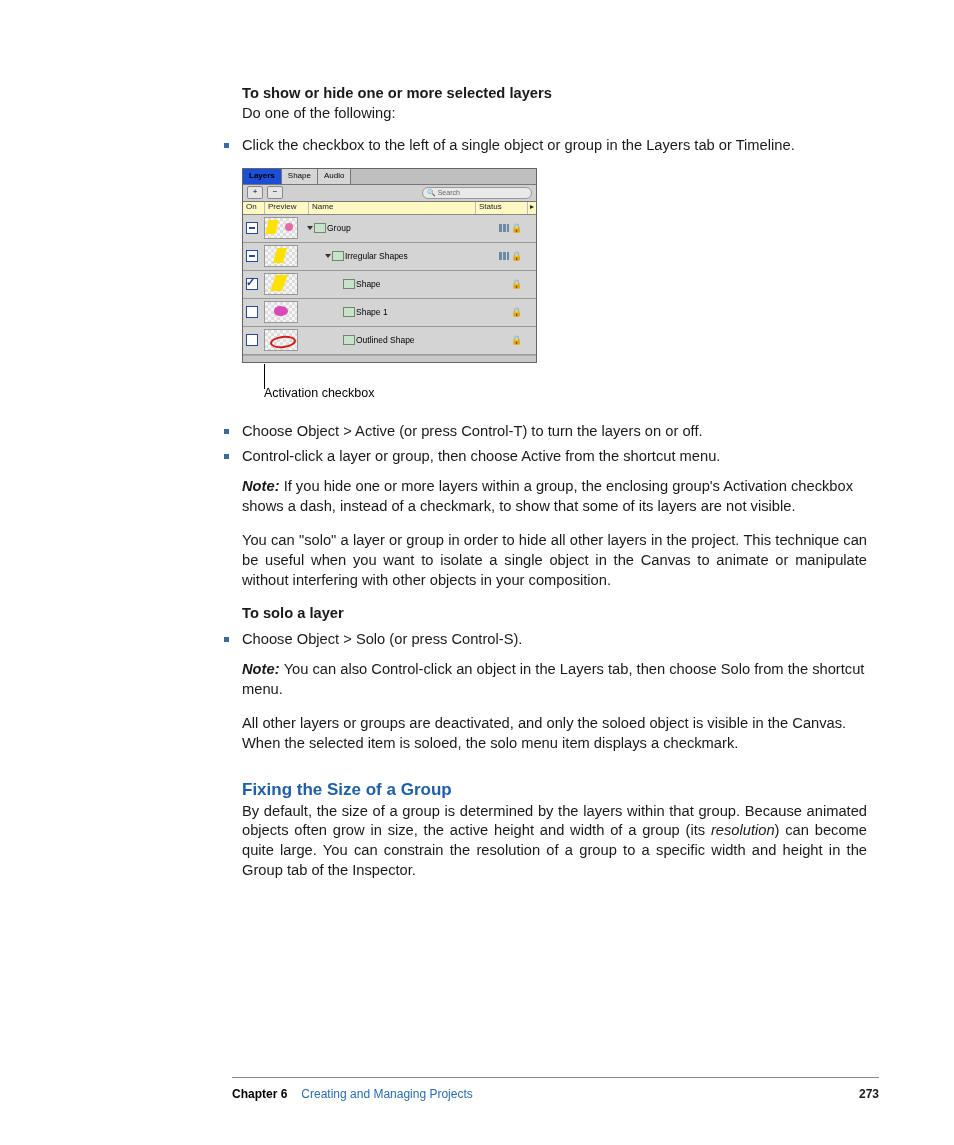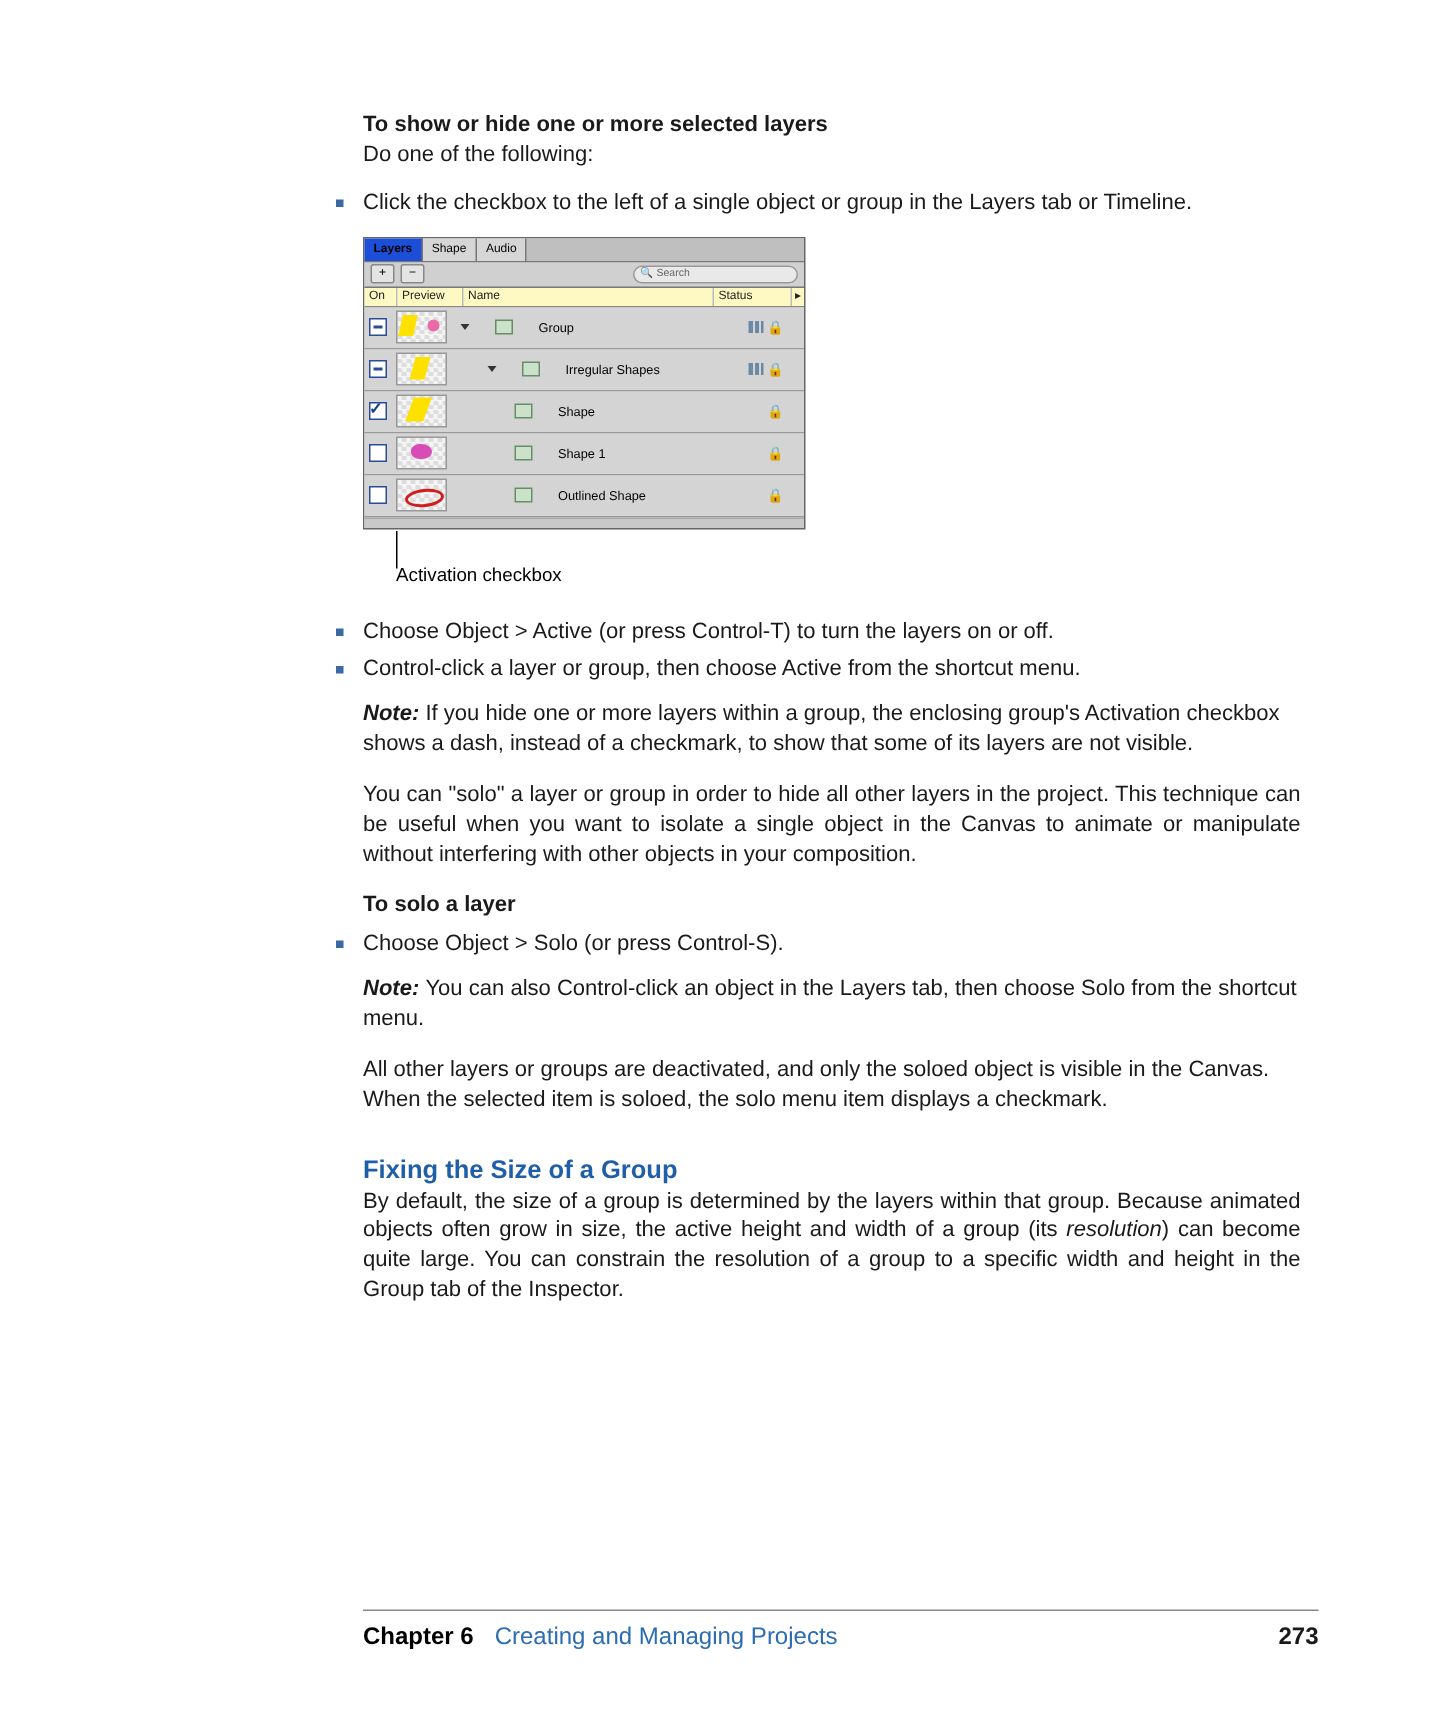--- a/index.html
+++ b/index.html
@@ -7,21 +7,21 @@
     font-family: "Myriad Pro", "Lucida Grande", "Helvetica Neue", Arial, sans-serif;
     color: #1a1a1a;
     background: #fff;
     width: 954px;
     height: 1145px;
     position: relative;
   }
   .content {
     position: absolute;
     left: 242px;
-    top: 74px;
+    top: 84px;
     width: 625px;
   }
   .hdr {
     font-weight: 700;
     font-size: 14.7px;
     line-height: 1.35;
   }
   .body {
     font-size: 14.7px;
     line-height: 1.35;
@@ -175,21 +175,21 @@
     width: 32px; height: 20px;
     background: repeating-conic-gradient(#ddd 0% 25%, #f5f5f5 0% 50%) 0 0/6px 6px;
     border: 1px solid #999;
     position: relative;
     overflow: hidden;
   }
   .lp-row .name {
     flex: 1;
     display: flex;
     align-items: center;
-    gap: 17px;
+    gap: 1px;
     padding-left: 6px;
   }
   .indent1 { padding-left: 24px !important; }
   .indent2 { padding-left: 42px !important; }
   .tri {
     width: 0; height: 0;
     border-top: 4px solid #333;
     border-left: 3px solid transparent;
     border-right: 3px solid transparent;
   }
@@ -228,26 +228,26 @@
   }
   .callout-text {
     font-size: 12.5px;
     margin-left: 22px;
     margin-top: -3px;
     color: #000;
   }
 
   .footer {
     position: absolute;
-    left: 242px;
+    left: 232px;
     right: 75px;
     bottom: 44px;
     border-top: 0.5px solid #888;
     padding-top: 9px;
-    font-size: 16px;
+    font-size: 12px;
     display: flex;
     align-items: baseline;
   }
   .footer .chap { font-weight: 700; color: #000; }
   .footer .chapt { color: #2a6db3; margin-left: 14px; }
   .footer .page { margin-left: auto; font-weight: 700; }
 </style>
 </head>
 <body>
 

